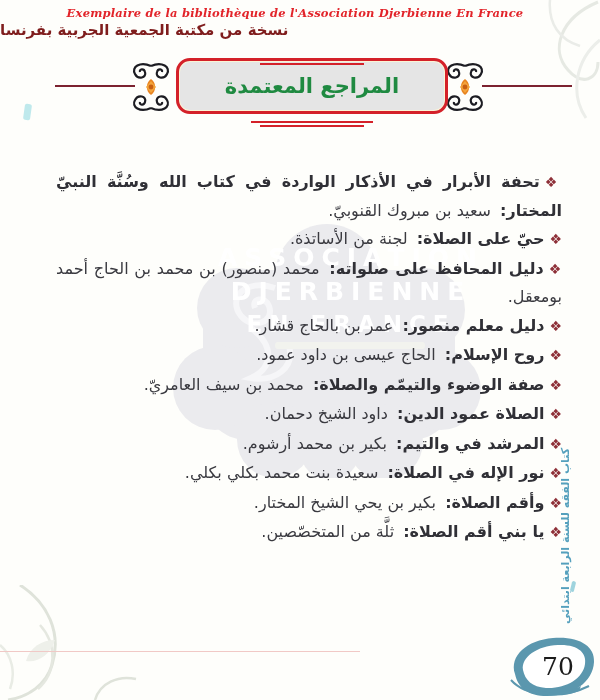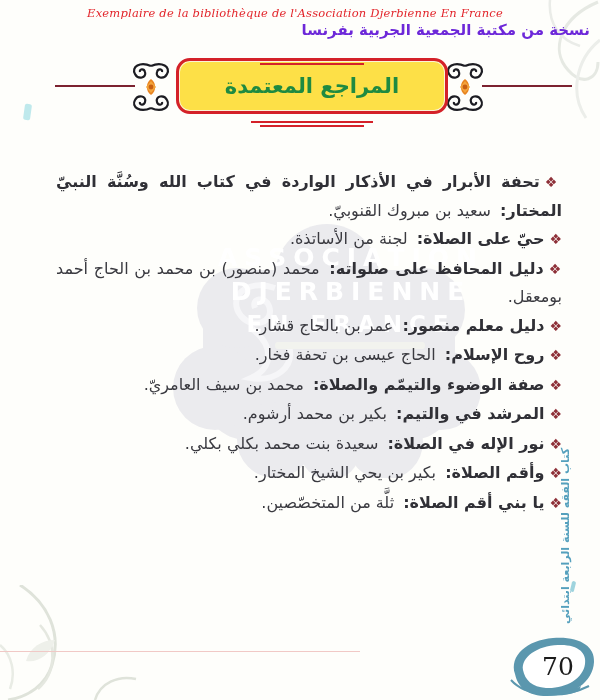--- a/index.html
+++ b/index.html
@@ -8,43 +8,43 @@
     width:600px;height:700px;
     background:#fefefb;
     overflow:hidden;
     font-family:"DejaVu Sans","Liberation Sans",sans-serif;
   }
   
   .stamp-fr{
     position:absolute;top:6px;left:0;right:10px;
     text-align:center;
     font-family:"DejaVu Serif","Liberation Serif",serif;
-    font-style:italic;font-weight:normal;
+    font-style:italic;font-weight:bold;
     font-size:11.5px;color:#e2242a;letter-spacing:.2px;
   }
   .stamp-ar{
     position:absolute;top:21px;left:0;right:10px;
-    text-align:right;direction:rtl;
-    font-weight:bold;font-size:15px;color:#6d28d9;
+    text-align:left;direction:rtl;
+    font-weight:bold;font-size:15px;color:#7f1d1d;
   }
   
   .banner{
     position:absolute;top:52px;left:0;width:600px;height:70px;
   }
   .rule{
     position:absolute;top:33px;height:2px;background:#7c2230;
   }
   .rule.left{left:55px;width:80px;}
   .rule.right{right:28px;width:90px;}
   .flourish{position:absolute;top:8px;width:46px;height:54px;}
   .flourish.fl-left{left:128px;}
   .flourish.fl-right{right:112px;transform:scaleX(-1);}
   .title-box{
     position:absolute;left:176px;top:6px;width:266px;height:50px;
-    background:#fde047;
+    background:#e5e5e5;
     border:3px solid #d42129;border-radius:14px;
     box-shadow:0 0 0 1px #fbf4d6 inset;
     display:flex;align-items:center;justify-content:center;
   }
   .title-box span{
     font-size:21px;font-weight:bold;color:#1f8a41;direction:rtl;
   }
   .dash{position:absolute;left:50%;height:2px;background:#d42129;transform:translateX(-50%);}
   .dash.d1{top:-2px;width:122px;}
   .dash.d2{top:2px;width:104px;}
@@ -160,22 +160,23 @@
     <text class="wm-text" x="196" y="82" font-size="25" text-anchor="middle">DJERBIENNE</text>
     <text class="wm-text" x="196" y="114" font-size="23" text-anchor="middle">EN FRANCE</text>
     <rect x="120" y="124" width="150" height="7" rx="3" fill="#f2f3ee"></rect>
   </svg>
 
   <div class="ref-list">
     <div class="ref-item"><span class="bullet">❖</span><span class="ref-title">تحفة الأبرار في الأذكار الواردة في كتاب الله وسُنَّة النبيّ المختار:</span> <span class="ref-author">سعيد بن مبروك القنوبيّ.</span></div>
     <div class="ref-item"><span class="bullet">❖</span><span class="ref-title">حيّ على الصلاة:</span> <span class="ref-author">لجنة من الأساتذة.</span></div>
     <div class="ref-item"><span class="bullet">❖</span><span class="ref-title">دليل المحافظ على صلواته:</span> <span class="ref-author">محمد (منصور) بن محمد بن الحاج أحمد بومعقل.</span></div>
     <div class="ref-item"><span class="bullet">❖</span><span class="ref-title">دليل معلم منصور:</span> <span class="ref-author">عمر بن بالحاج قشار.</span></div>
-    <div class="ref-item"><span class="bullet">❖</span><span class="ref-title">روح الإسلام:</span> <span class="ref-author">الحاج عيسى بن تحفة فخار.</span></div>
+    <div class="ref-item"><span class="bullet">❖</span><span class="ref-title">روح الإسلام:</span> <span class="ref-author">الحاج عيسى بن داود عمود.</span></div>
     <div class="ref-item"><span class="bullet">❖</span><span class="ref-title">صفة الوضوء والتيمّم والصلاة:</span> <span class="ref-author">محمد بن سيف العامريّ.</span></div>
+    <div class="ref-item"><span class="bullet">❖</span><span class="ref-title">الصلاة عمود الدين:</span> <span class="ref-author">داود الشيخ دحمان.</span></div>
     <div class="ref-item"><span class="bullet">❖</span><span class="ref-title">المرشد في والتيم:</span> <span class="ref-author">بكير بن محمد أرشوم.</span></div>
     <div class="ref-item"><span class="bullet">❖</span><span class="ref-title">نور الإله في الصلاة:</span> <span class="ref-author">سعيدة بنت محمد بكلي بكلي.</span></div>
     <div class="ref-item"><span class="bullet">❖</span><span class="ref-title">وأقم الصلاة:</span> <span class="ref-author">بكير بن يحي الشيخ المختار.</span></div>
     <div class="ref-item"><span class="bullet">❖</span><span class="ref-title">يا بني أقم الصلاة:</span> <span class="ref-author">ثلَّة من المتخصّصين.</span></div>
   </div>
 
   <div class="side-label">كتاب الفقه للسنة الرابعة ابتدائي</div>
 
   <div class="faint-line"></div>
   <div class="speck-teal-1"></div>

